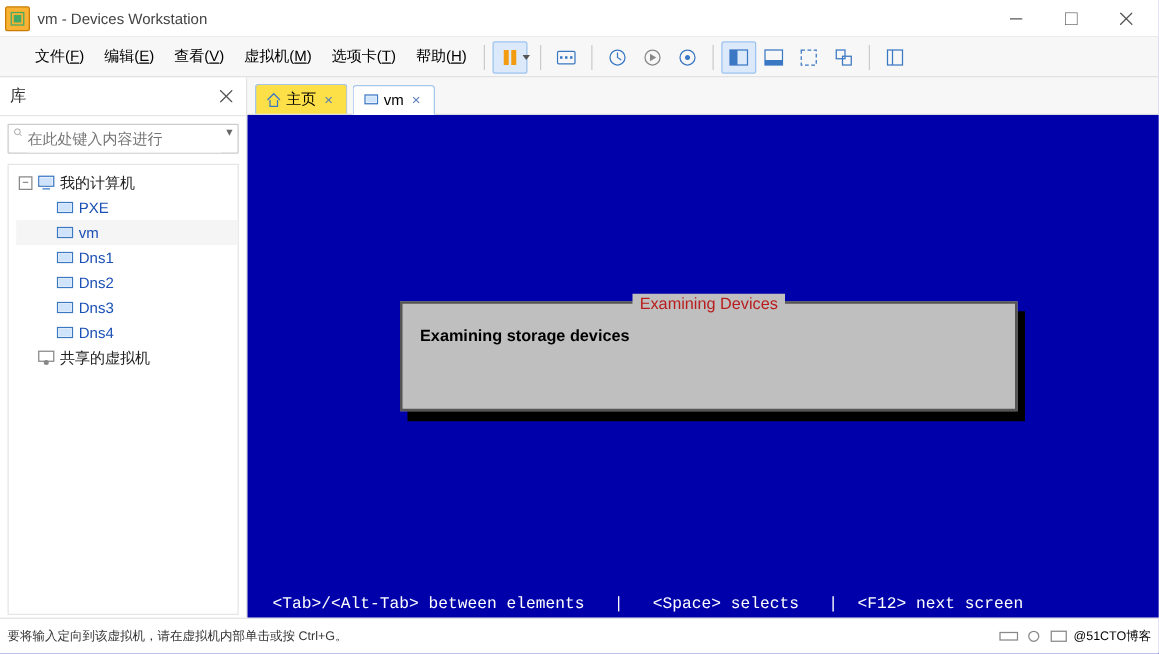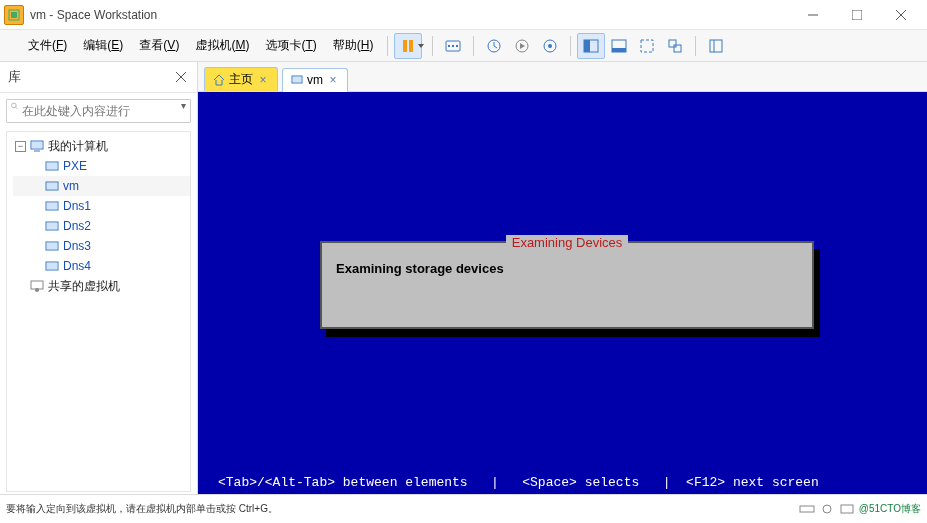--- a/index.html
+++ b/index.html
@@ -56,35 +56,35 @@
   .vm-screen { flex: 1; background: #0000aa; position: relative; font-family: "Courier New", monospace; color: #fff; font-size: 13px; overflow: hidden; }
   .dialog-shadow { position: absolute; left: 128px; top: 157px; width: 494px; height: 88px; background: #000; }
   .dialog { position: absolute; left: 122px; top: 149px; width: 494px; height: 88px; background: #bfbfbf; border: 2px solid #555; }
   .dialog-title-row { position: absolute; top: -8px; left: 0; width: 100%; text-align: center; }
   .dialog-title { background: #bfbfbf; padding: 0 6px; color: #b91c1c; font-weight: normal; display: inline-block; }
   .dialog-body { padding: 18px 14px; color: #000; font-weight: bold; }
   .help-line { position: absolute; bottom: 4px; left: 20px; right: 0; color: #fff; white-space: pre; font-family: "Courier New", monospace; }
 
   
   .statusbar { height: 28px; border-top: 1px solid #dcdcdc; display: flex; align-items: center; padding: 0 6px; font-size: 10px; color: #333; justify-content: space-between; background:#fff;}
-  .status-badge { color: #15803d; }
+  .status-badge { color: #000000; }
   .status-icons { display:flex; gap:4px; align-items:center;}
   .status-icons svg{width:16px;height:12px;}
 </style>
 </head>
 <body>
 
 <div class="titlebar">
   <div class="titlebar-icon">
     <svg viewBox="0 0 12 12">
         <rect x="1" y="1" width="10" height="10" fill="none" stroke="#4a6" stroke-width="1"></rect>
         <rect x="3" y="3" width="6" height="6" fill="#4a6"></rect>
       </svg>
   </div>
-  <div class="titlebar-title">vm - Space Workstation</div>
+  <div class="titlebar-title">vm - Devices Workstation</div>
   <div class="winbtn">
       <svg viewBox="0 0 10 10">
         <line x1="0" y1="5" x2="10" y2="5"></line>
       </svg>
     </div>
   <div class="winbtn">
       <svg viewBox="0 0 10 10">
         <rect x="0" y="0" width="10" height="10"></rect>
       </svg>
     </div>

